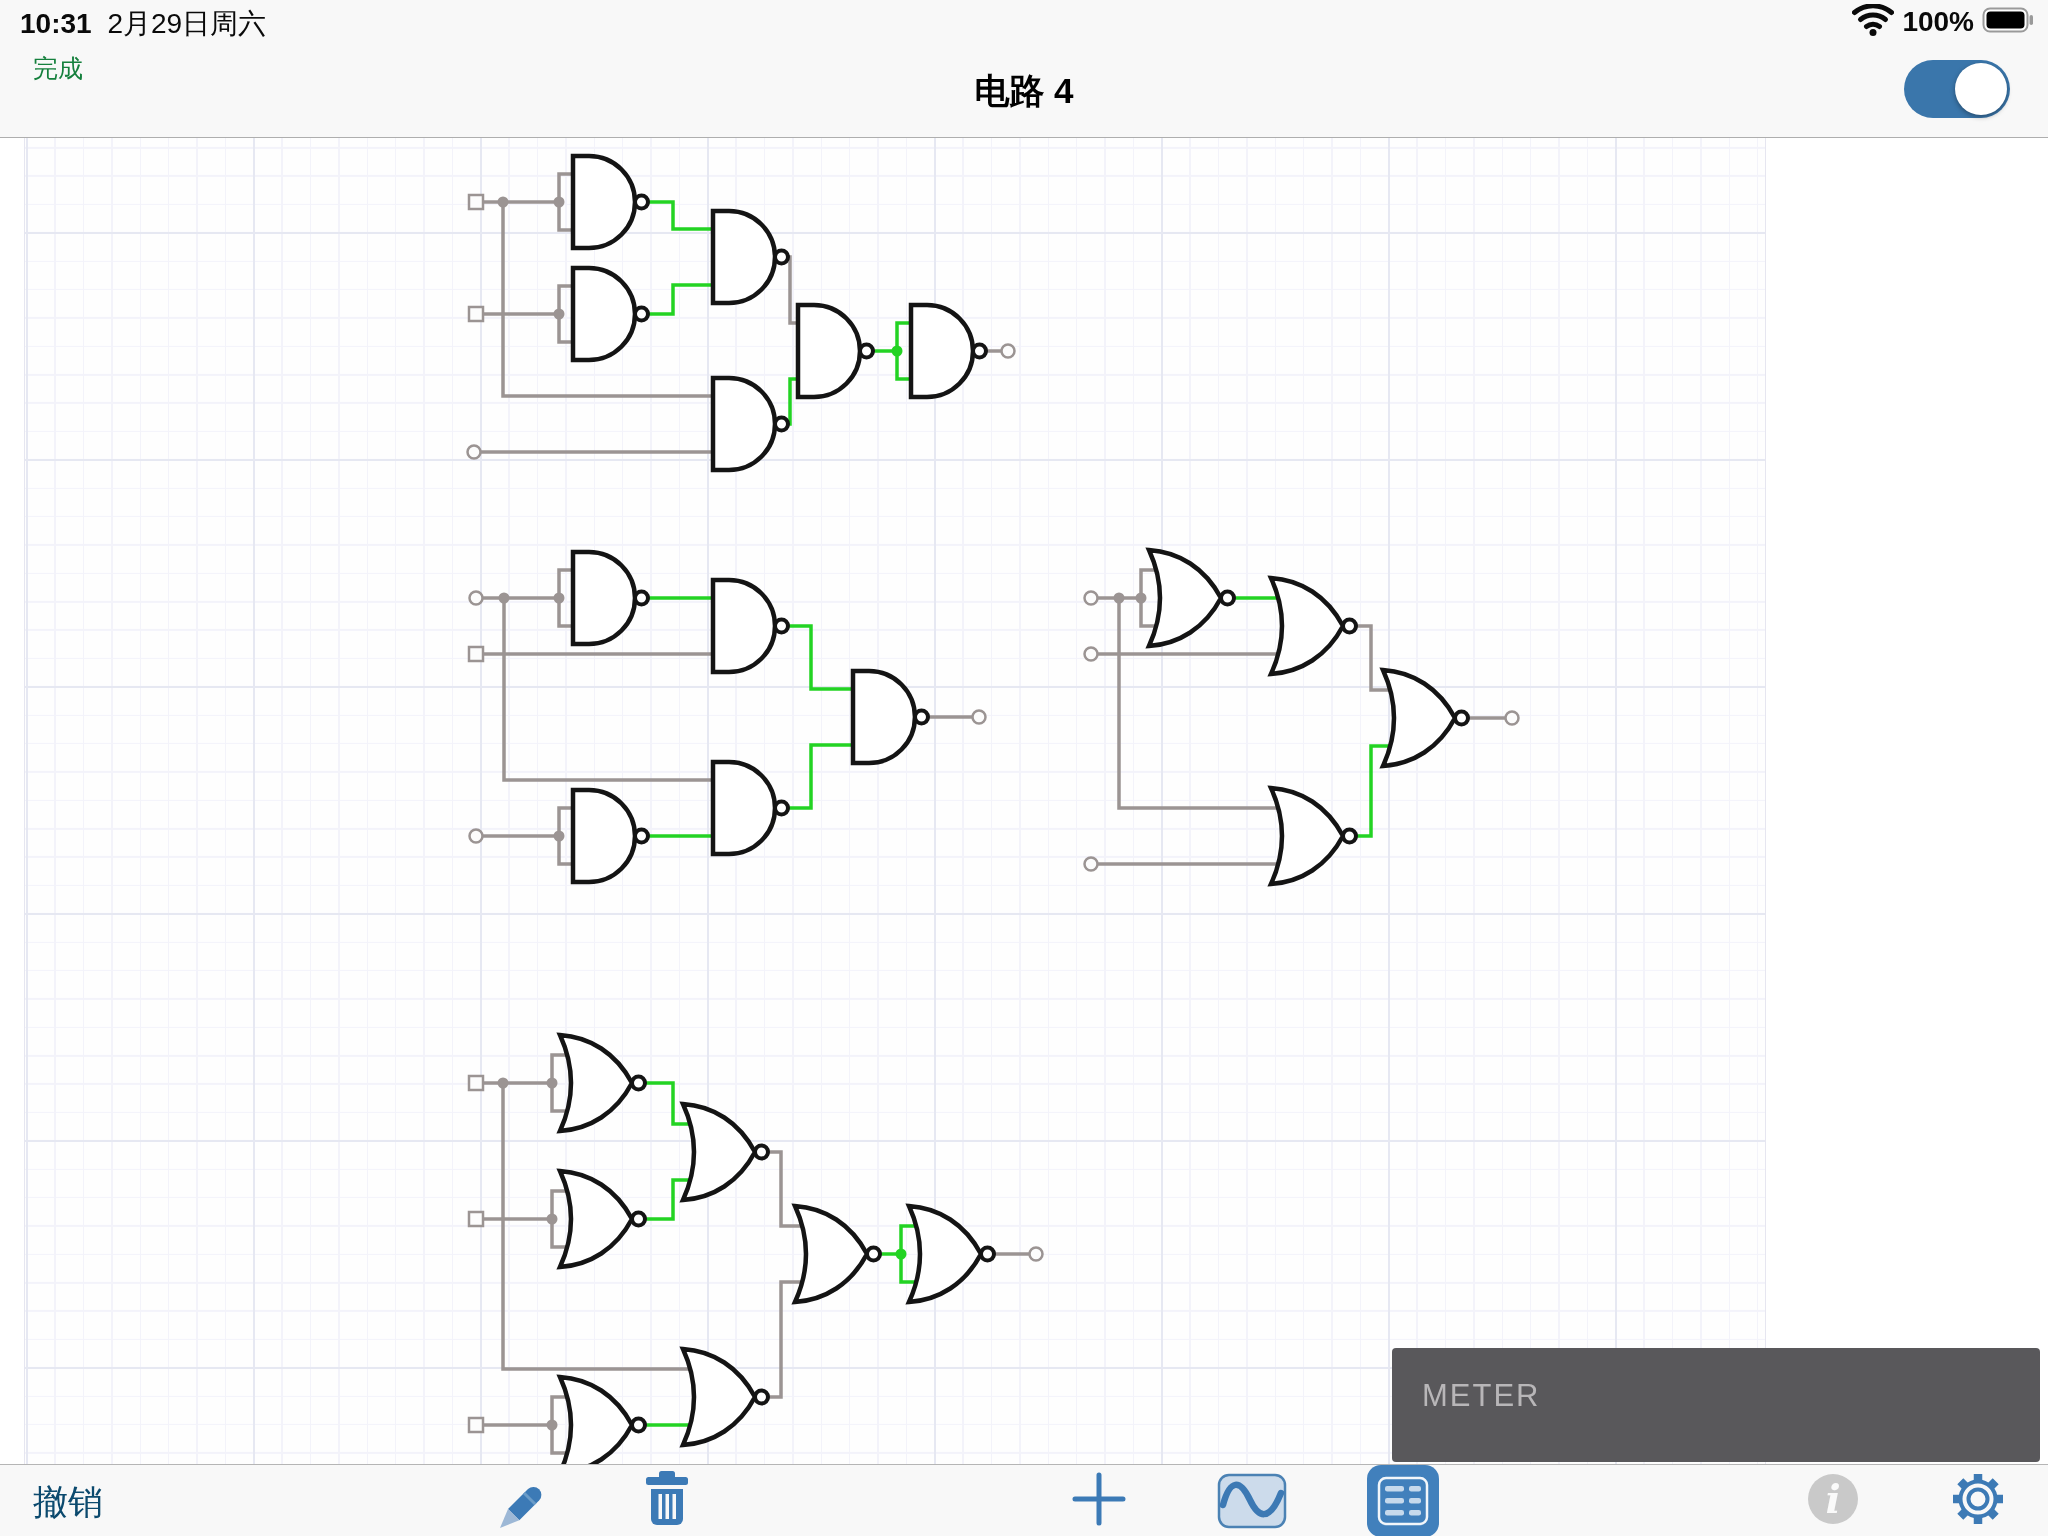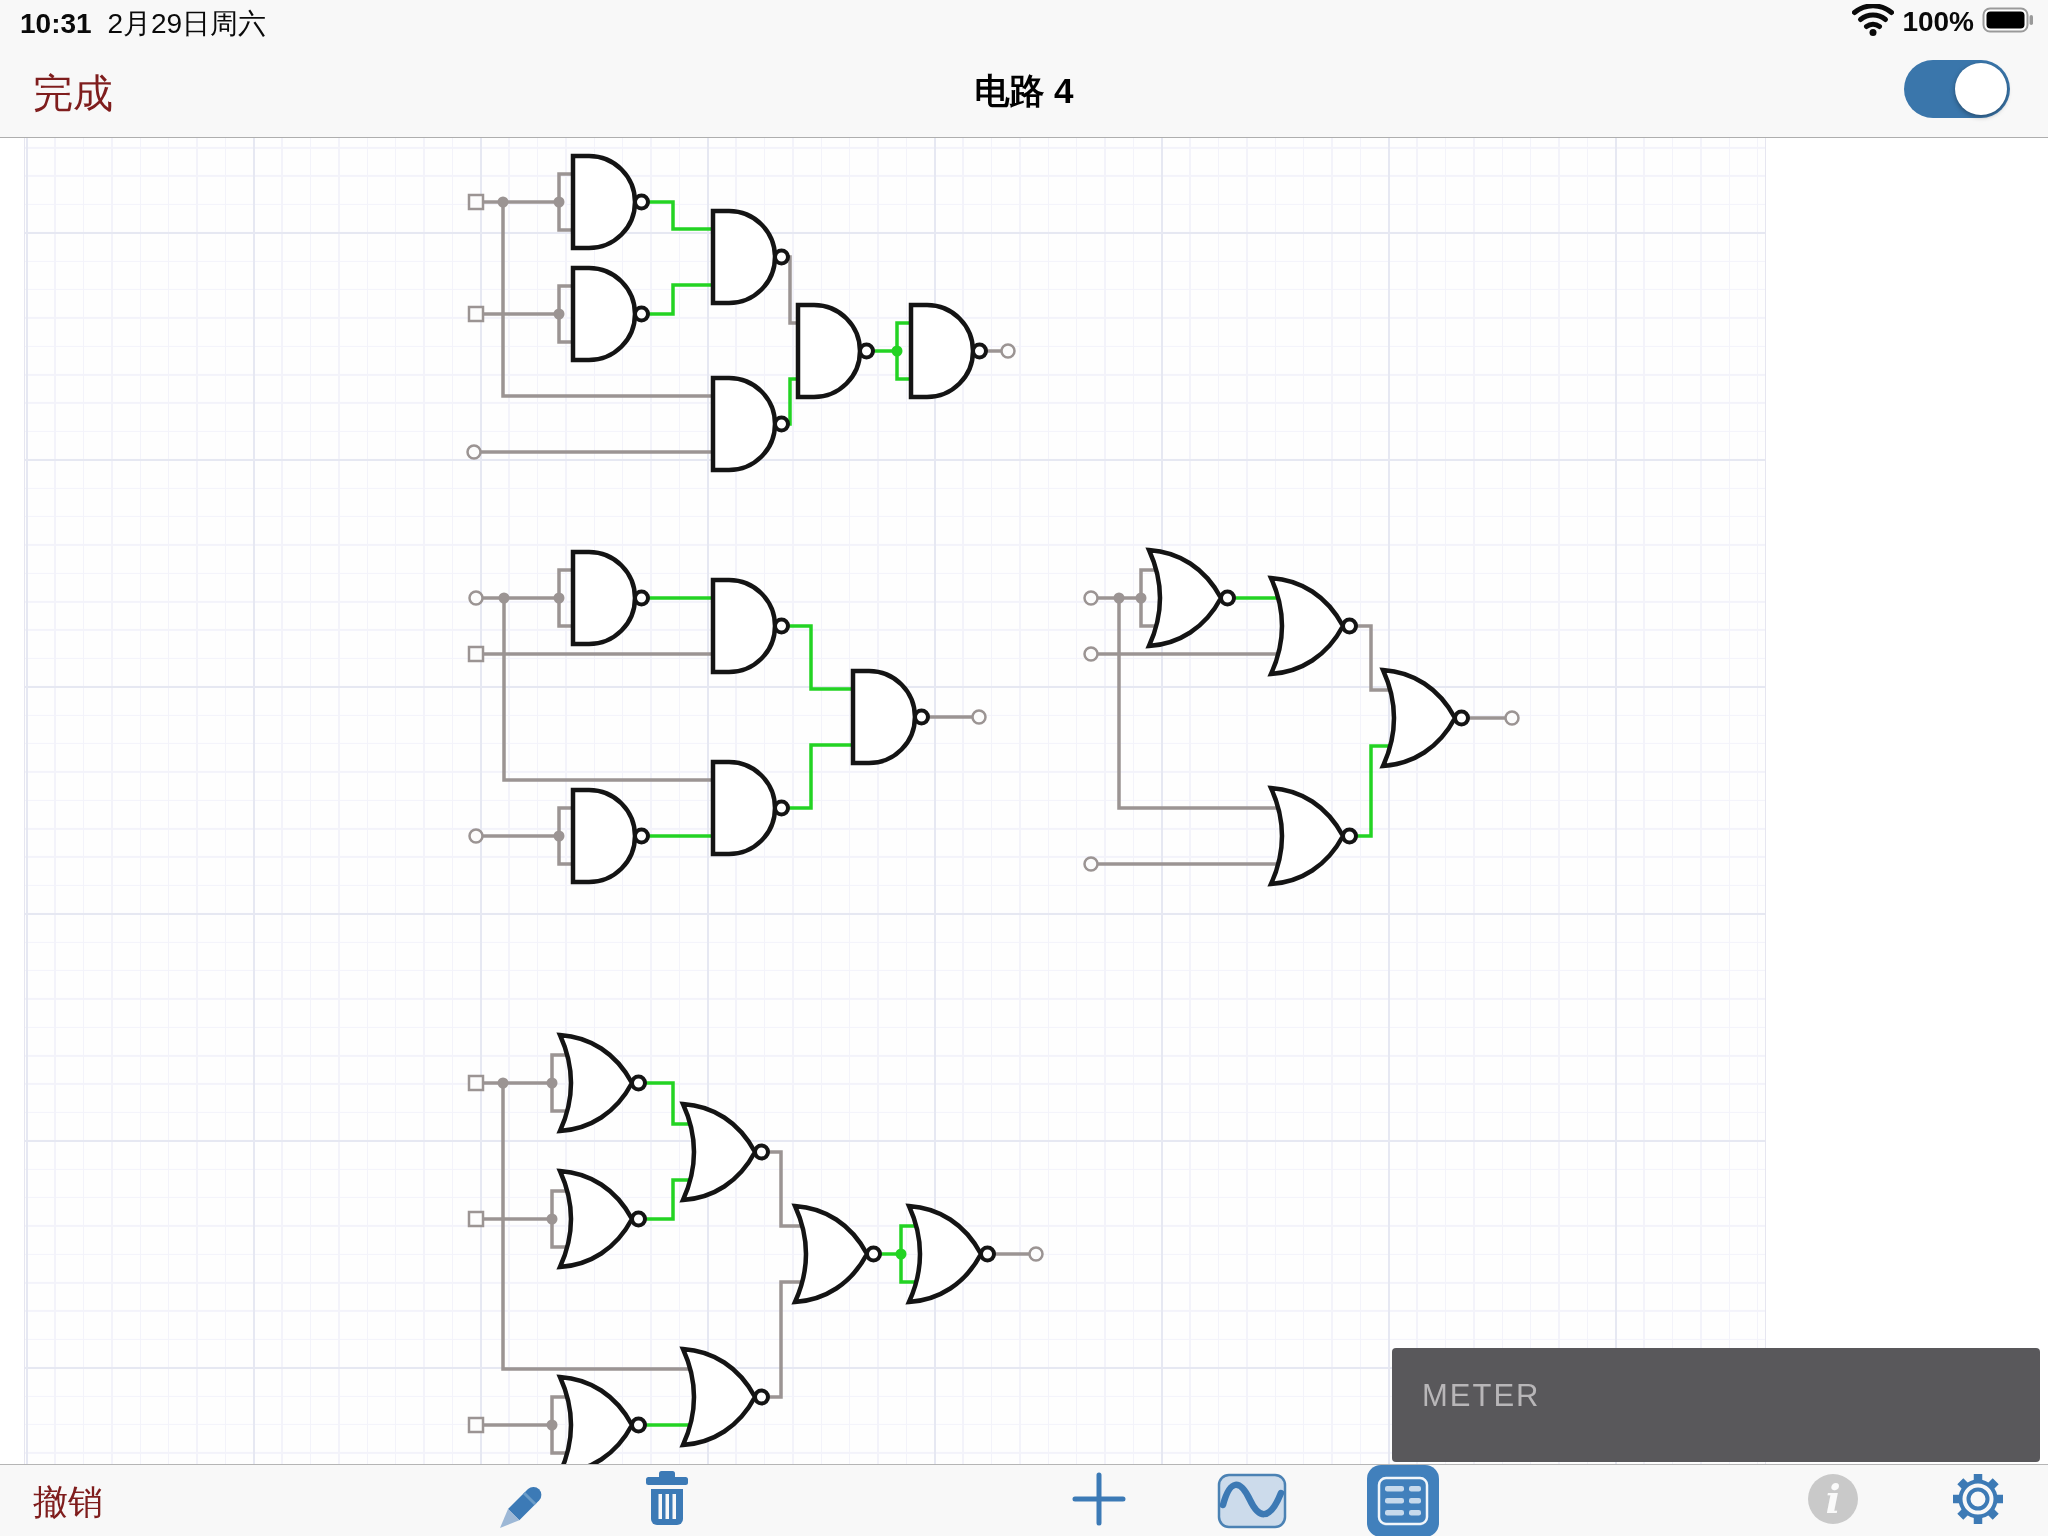--- a/index.html
+++ b/index.html
@@ -8,21 +8,21 @@
        -webkit-font-smoothing:antialiased;}
   .header{position:absolute;left:0;top:0;width:2048px;height:138px;
           background:#f8f8f8;border-bottom:1px solid #aeaeae;box-sizing:border-box;z-index:30;}
   .status-row{position:absolute;left:0;top:0;width:100%;height:40px;}
   .status-left{position:absolute;left:20px;top:5px;font-size:28px;color:#0a0a0a;}
   .status-time{font-weight:700;text-align:right;}
   .status-date{margin-left:8px;font-weight:400;}
   .status-right{position:absolute;right:14px;top:4px;display:flex;align-items:center;gap:8px;}
   .battery-pct{font-size:28px;color:#0a0a0a;font-weight:700;}
   .nav-row{position:absolute;left:0;top:40px;width:100%;height:98px;}
-  .done-btn{position:absolute;left:33px;top:26px;font-size:40px;color:#7f1d1d;cursor:pointer;}
+  .done-btn{position:absolute;left:33px;top:12px;font-size:25px;color:#15803d;cursor:pointer;}
   .nav-title{position:absolute;left:0;top:28px;width:100%;text-align:center;
              font-size:35px;font-weight:700;color:#000;}
   .toggle{position:absolute;right:38px;top:20px;width:106px;height:58px;border-radius:29px;
           background:#3a76ab;cursor:pointer;}
   .toggle-knob{position:absolute;right:3px;top:3px;width:52px;height:52px;border-radius:50%;
                background:#fff;box-shadow:0 2px 5px rgba(0,0,0,.35);}
   .canvas{position:absolute;left:24px;top:138px;width:1742px;height:1326px;
           background-color:#fefefe;
           background-image:
             repeating-linear-gradient(to right,#e6e8f2 0 2px,transparent 2px 227px),
@@ -31,21 +31,21 @@
             repeating-linear-gradient(to bottom,#f3f3fa 0 1.5px,transparent 1.5px 28.375px);
           background-position:1px 0,0 94px,1px 0,0 8.875px;
           border-left:1px solid #e6e6f0;border-right:1px solid #e6e6f0;box-sizing:border-box;}
   .circuit-svg{position:absolute;left:0;top:0;z-index:10;}
   .tooltip{position:absolute;left:1392px;top:1348px;width:648px;height:114px;
            background:#59585b;border-radius:4px;z-index:40;box-sizing:border-box;
            padding:30px 0 0 30px;}
   .tooltip-text{font-size:31px;letter-spacing:2px;color:#b8b6b8;font-weight:500;}
   .toolbar{position:absolute;left:0;top:1464px;width:2048px;height:72px;background:#f8f8f8;
            border-top:1px solid #b5b5b5;box-sizing:border-box;z-index:50;}
-  .undo-btn{position:absolute;left:33px;top:14px;font-size:35px;color:#7f1d1d;}
+  .undo-btn{position:absolute;left:33px;top:14px;font-size:35px;color:#0c4a6e;}
   .tb-icon{position:absolute;cursor:pointer;}
 </style>
 </head>
 <body>
 
 <div class="header">
   <div class="status-row">
     <div class="status-left">
       <span class="status-time">10:31</span>
       <span class="status-date">2月29日周六</span>

